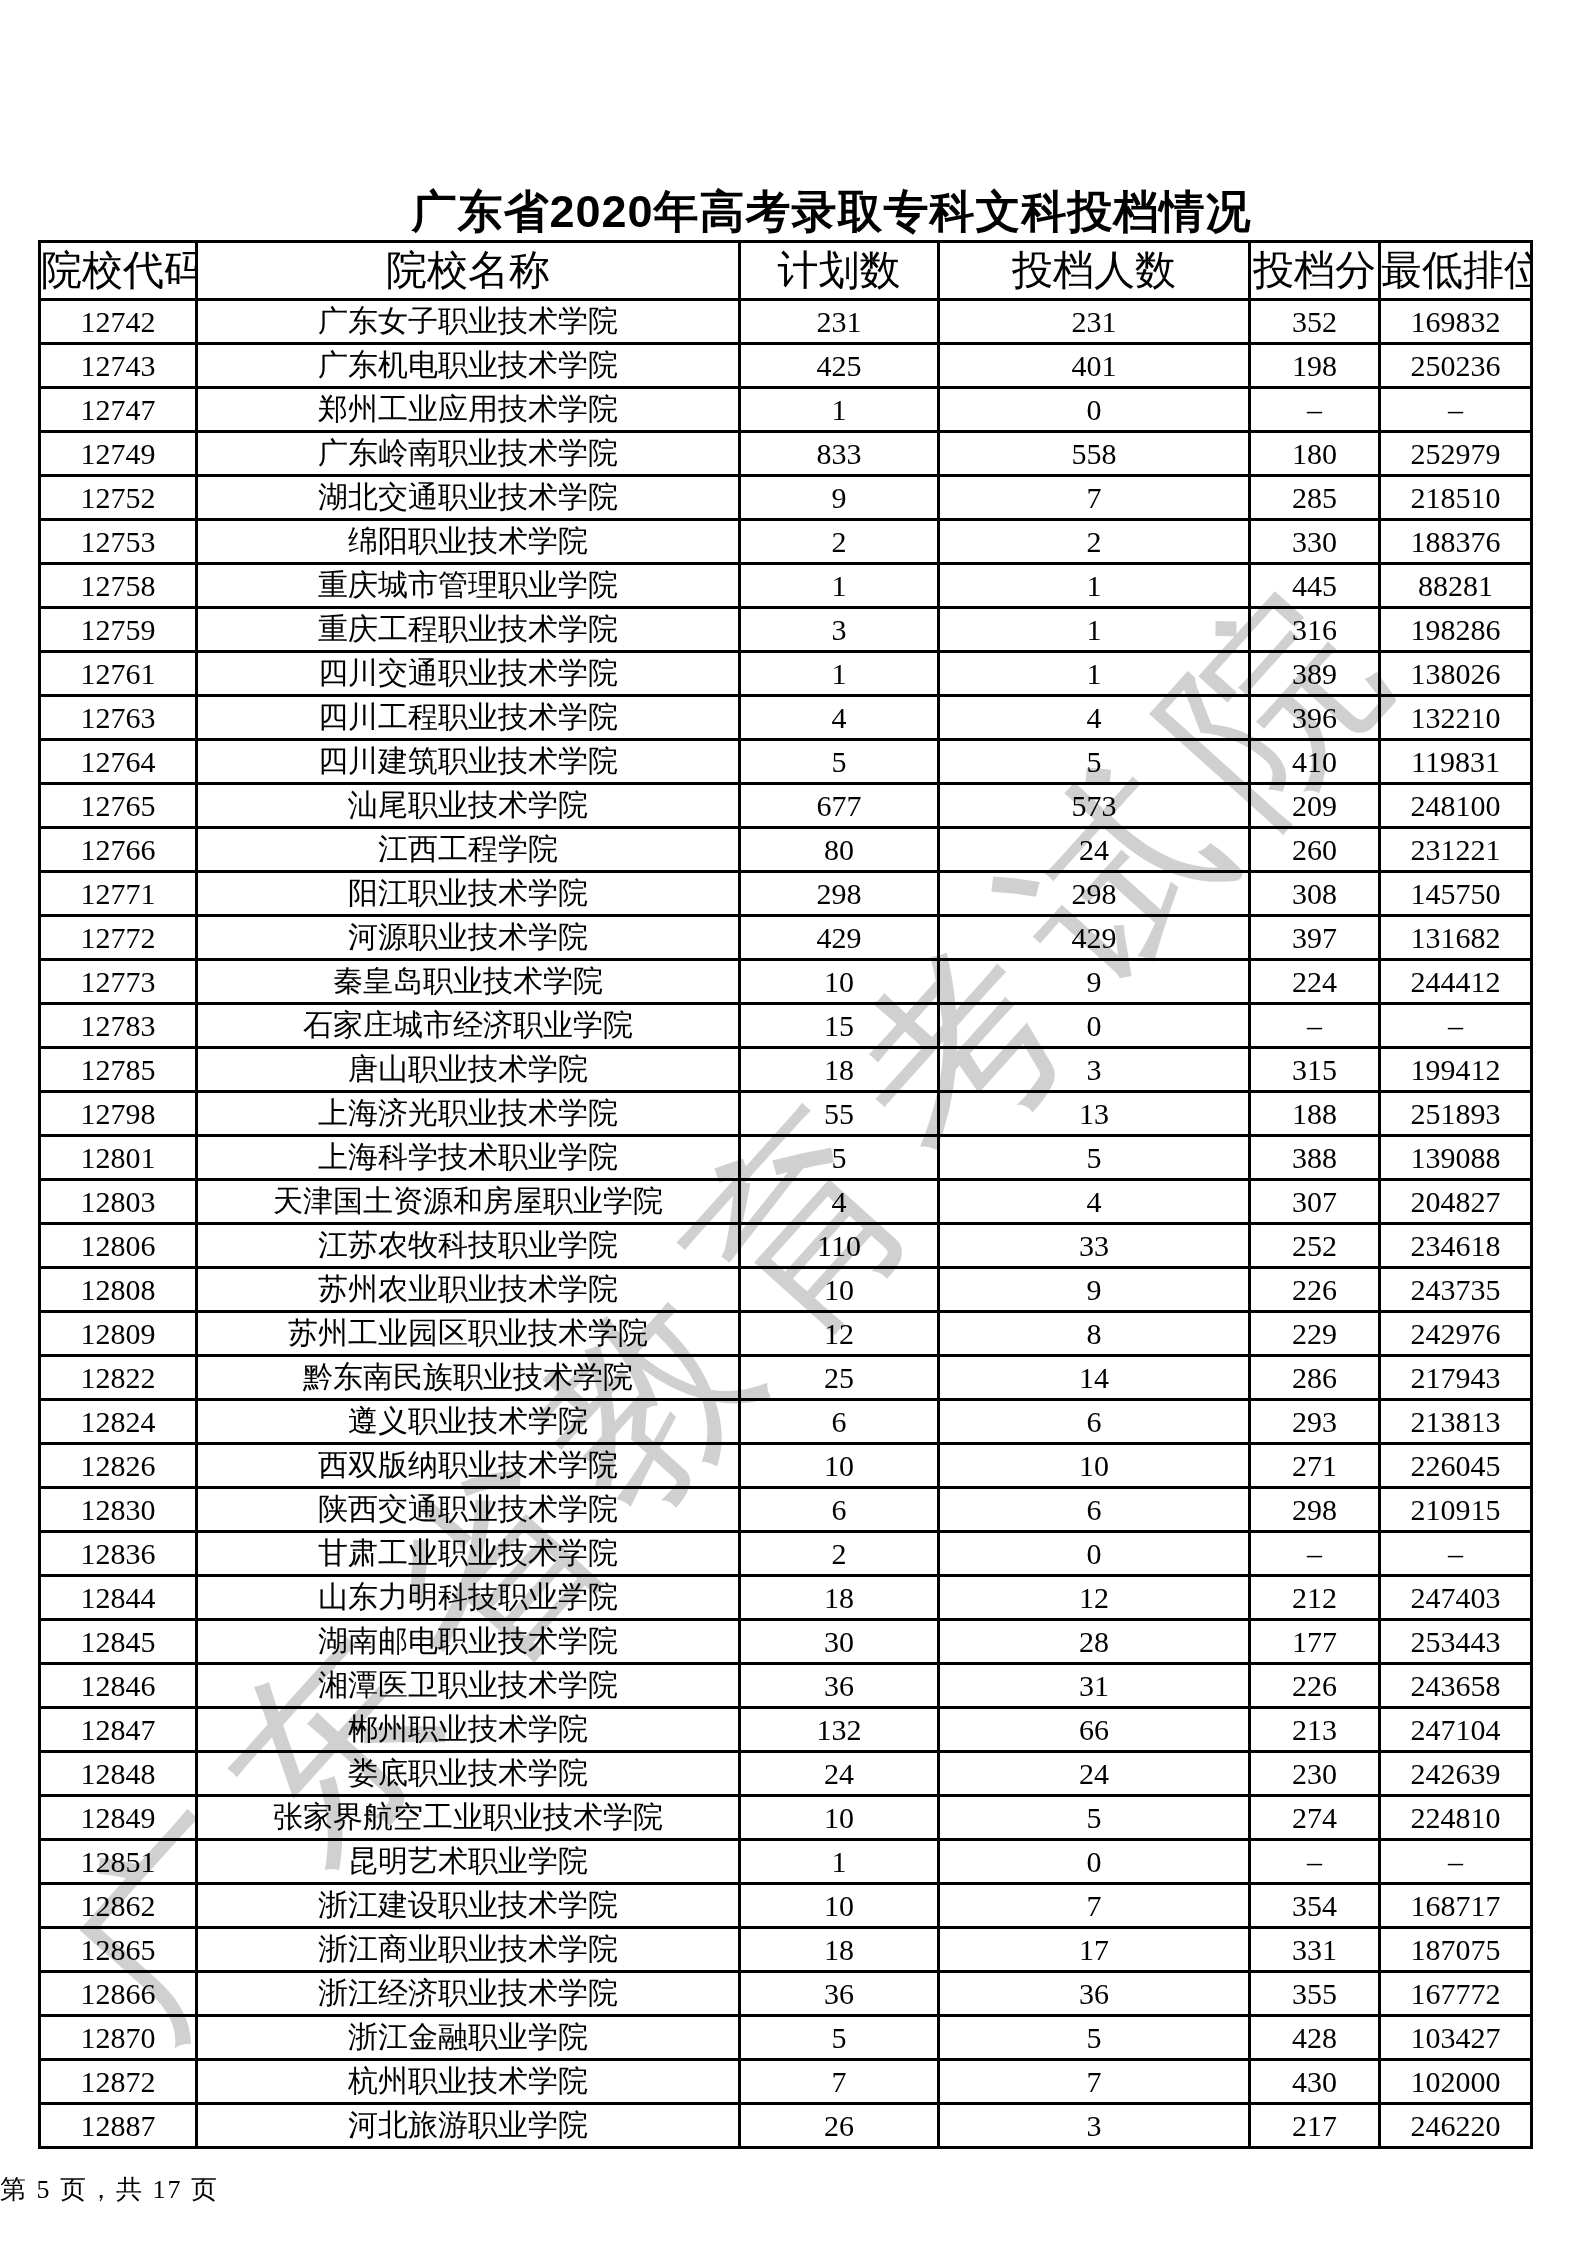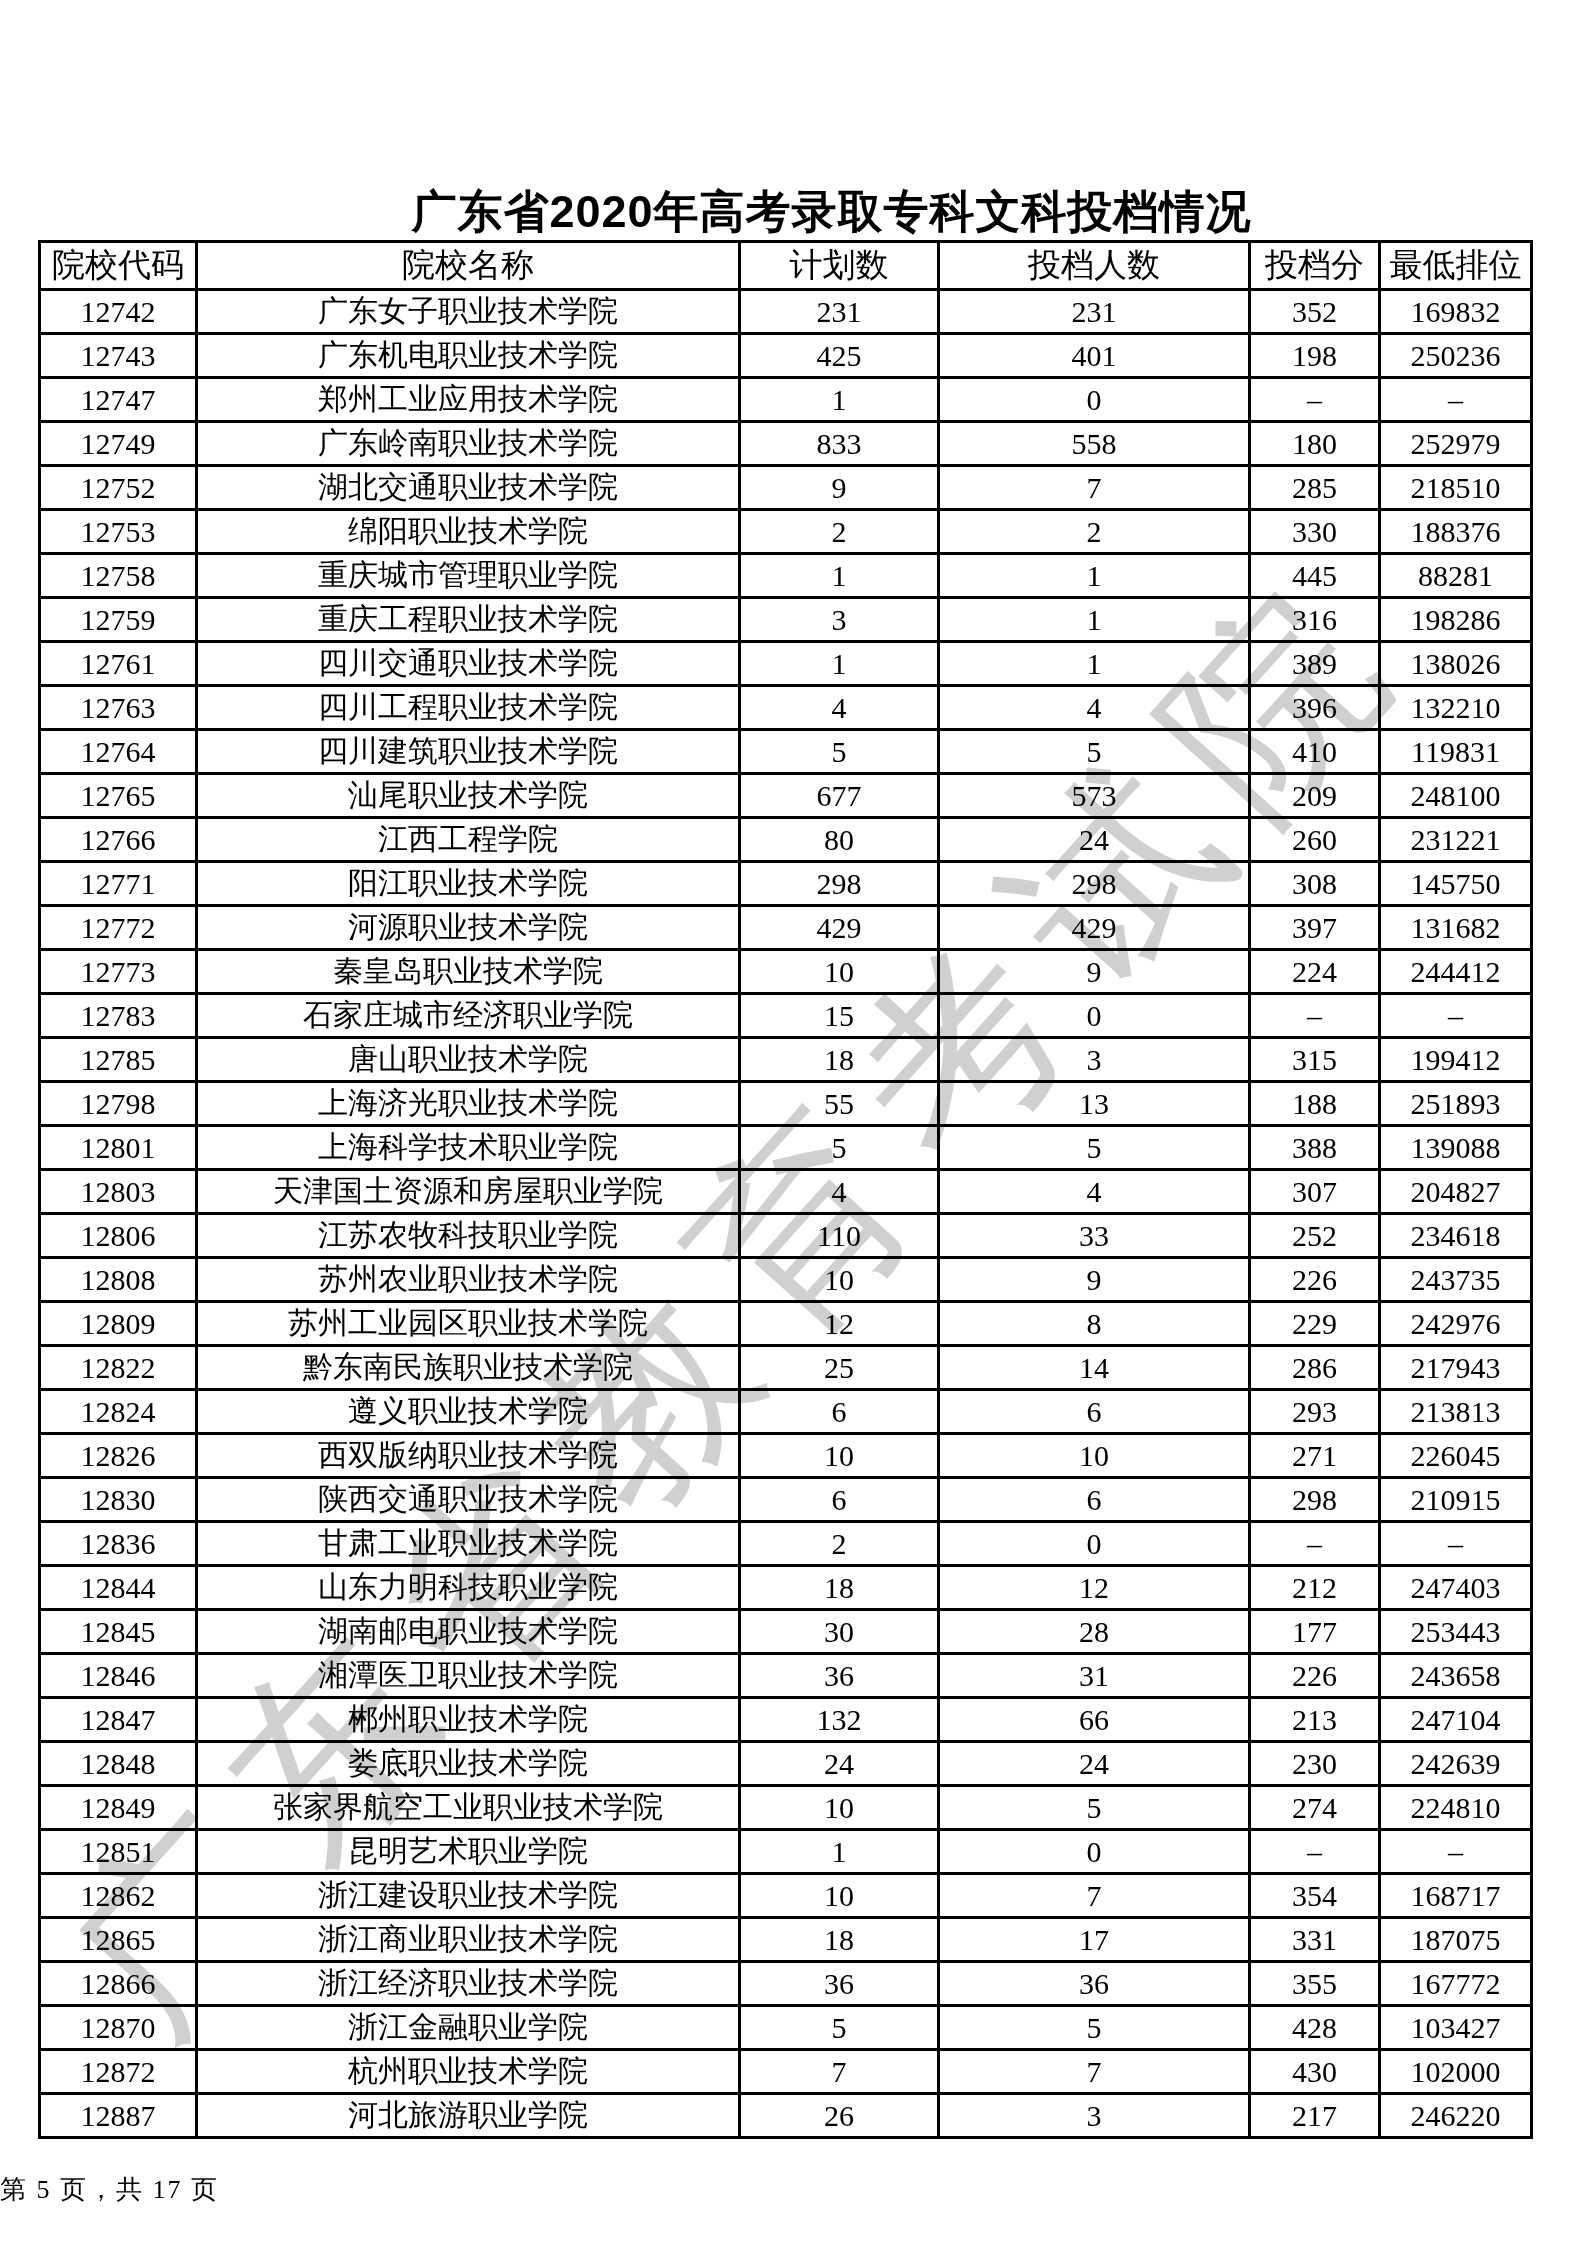--- a/index.html
+++ b/index.html
@@ -59,21 +59,21 @@
     text-align: center;
     vertical-align: middle;
     padding: 0;
     font-weight: normal;
     background: transparent;
     overflow: hidden;
     white-space: nowrap;
   }
   .data-table th {
     height: 38px;
-    font-size: 33px;
+    font-size: 41px;
   }
   .data-table td {
     height: 36px;
     font-size: 30px;
   }
   .page-footer {
     position: absolute;
     top: 2172px;
     left: 0;
     width: 100%;

